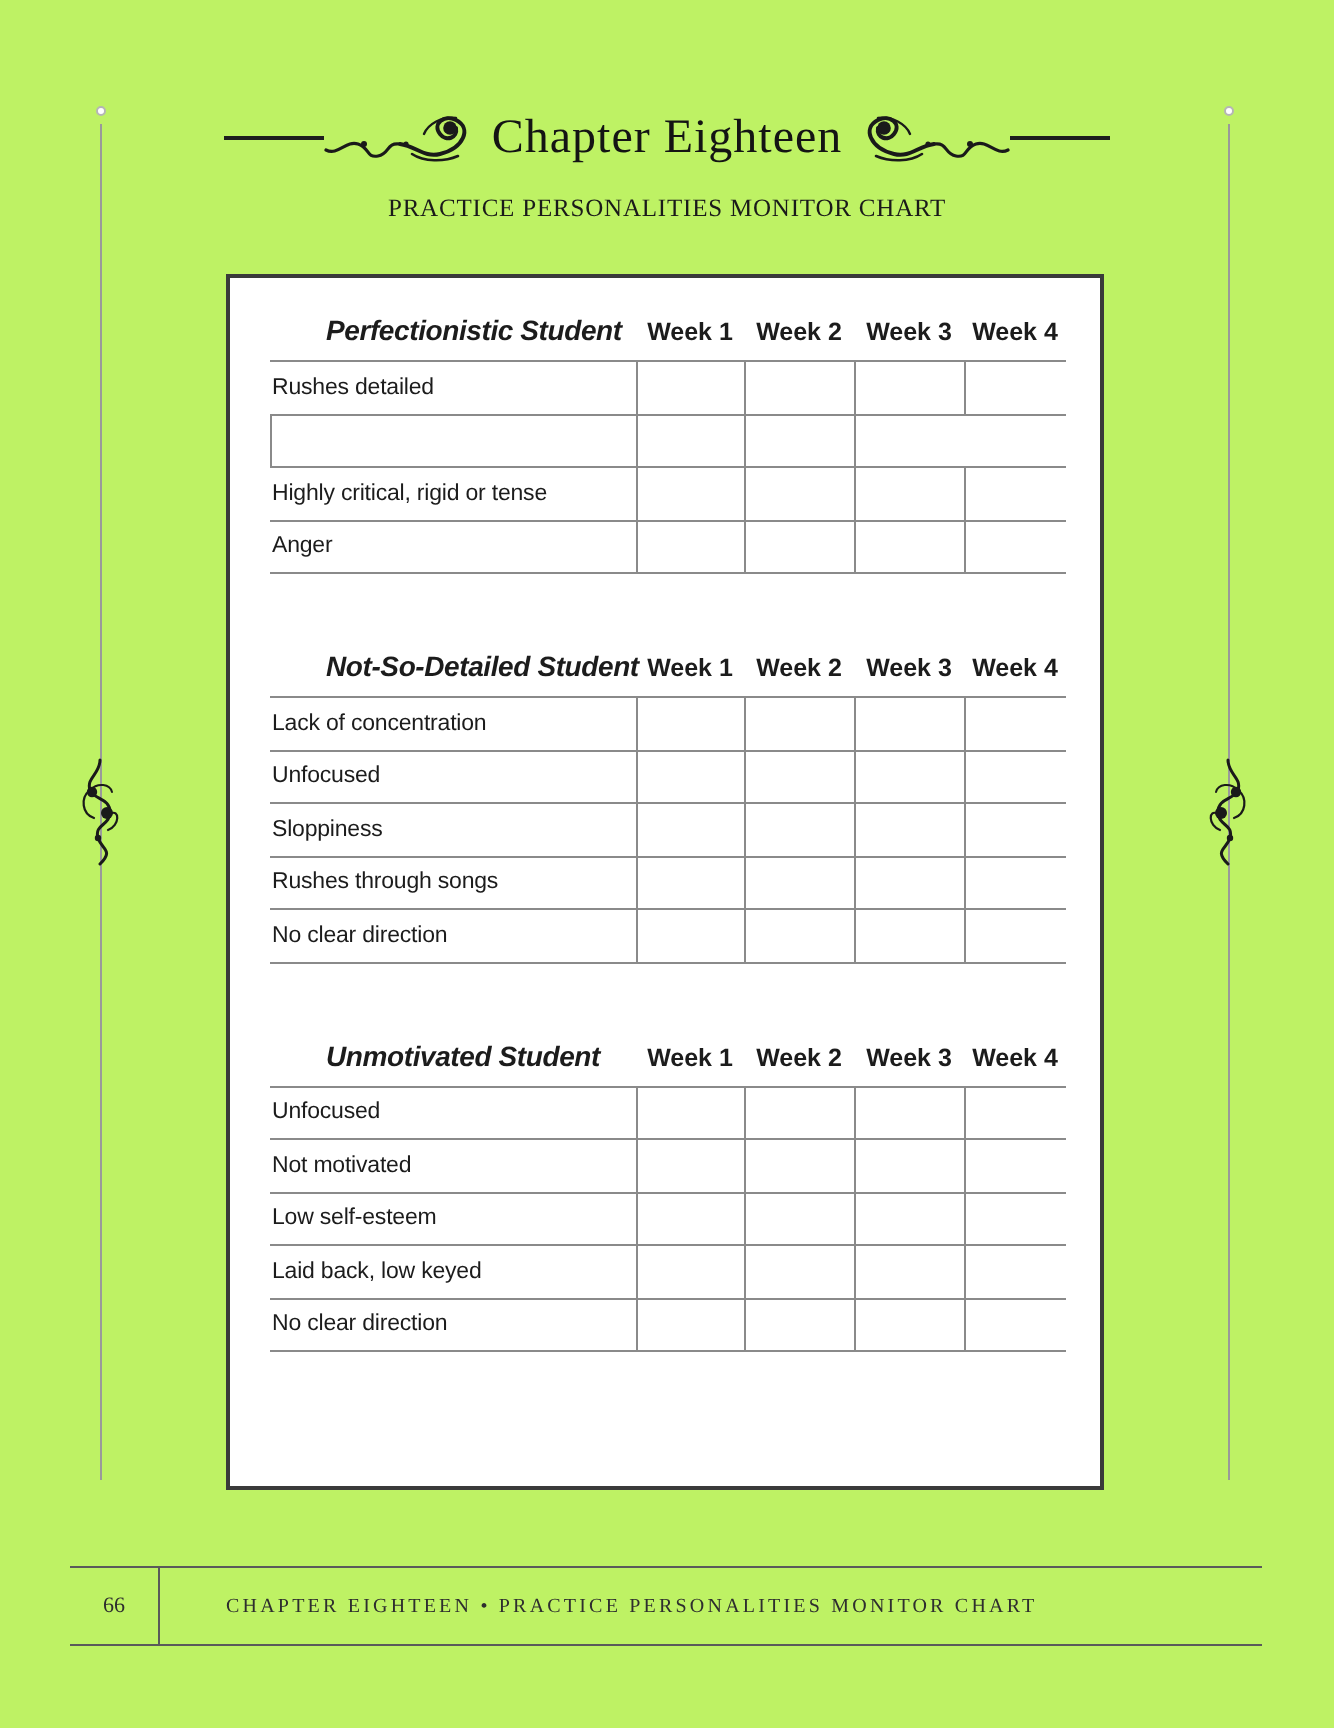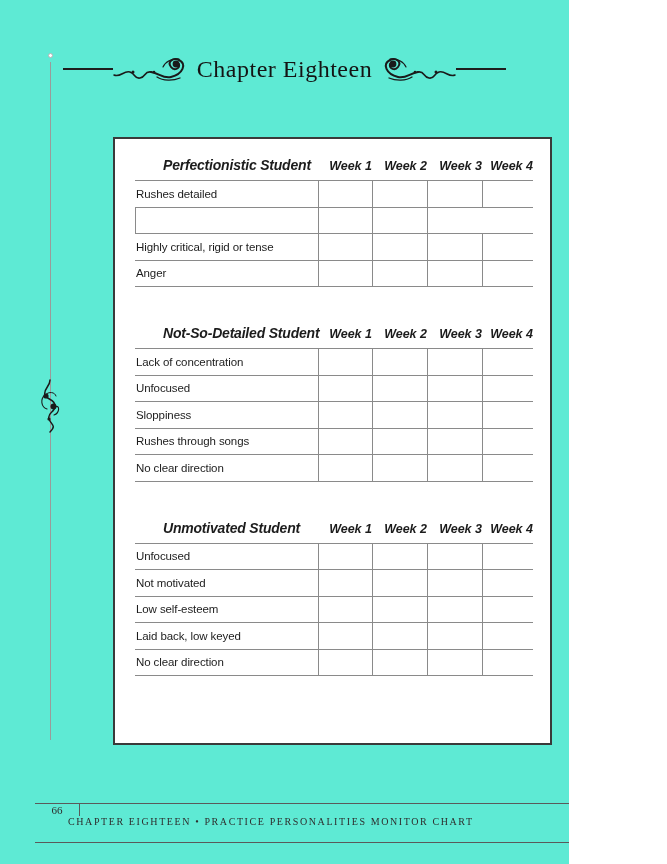--- a/index.html
+++ b/index.html
@@ -1,17 +1,17 @@
 <!DOCTYPE html>
 <html><head>
 <meta charset="utf-8">
 <style>
   html,body { margin:0; padding:0; background:#ffffff; }
   .page {
-    position:relative; width:569px; height:864px; background:#5eead4;
+    position:relative; width:667px; height:864px; background:#bef264;
     font-family:"Liberation Sans", sans-serif; color:#1c1c1c; overflow:hidden;
   }
 
   
   .side-rule { position:absolute; top:62px; width:1px; height:678px; background:#9a9a9a; }
   .side-rule.left  { left:50px; }
   .side-rule.right { left:614px; }
   .rule-dot { position:absolute; top:53px; width:5px; height:5px; border:1px solid #b5b5b5; border-radius:50%; background:#fff; box-sizing:border-box; }
   .rule-dot.left  { left:48px; }
   .rule-dot.right { left:612px; }
@@ -30,30 +30,30 @@
               font-family:"Liberation Serif", serif; font-size:12.5px; letter-spacing:0.4px; color:#1a1a1a; }
 
   
   .chart-box { position:absolute; left:113px; top:137px; width:439px; height:608px;
                border:2px solid #3a3a3a; box-sizing:border-box; padding:0 17px 0 20px; background:#fff; }
   .monitor-table { margin-top:20px; }
   .monitor-table:first-child { margin-top:0; }
   .t-head, .t-row { display:grid; grid-template-columns:183px 54px 55px 55px 51px; }
   .t-head { height:41px; align-items:end; }
   .t-title { font-size:14px; font-weight:bold; font-style:italic; letter-spacing:-0.2px; padding-bottom:7px; white-space:nowrap;margin-left:28px; }
-  .t-week  { font-size:12.5px; font-weight:bold; font-style:italic; text-align:right; padding-bottom:7px; white-space:nowrap; }
+  .t-week  { font-size:12.5px; font-weight:bold; text-align:center; padding-bottom:7px; white-space:nowrap; }
   .t-rows { border-bottom:1px solid #8a8a8a; }
   .t-row { height:26.5px; border-top:1px solid #8a8a8a; box-sizing:border-box; }
   .t-label { font-size:11.5px; letter-spacing:-0.1px; display:flex; align-items:center; padding-left:1px; white-space:nowrap; }
   .t-cell { border-left:1px solid #8a8a8a; }
 
   
-  .footer { position:absolute; left:35px; top:803px; width:596px; height:40px;
+  .footer { position:absolute; left:35px; top:783px; width:596px; height:40px;
             border-top:1.5px solid #5a5a5a; border-bottom:1.5px solid #5a5a5a; box-sizing:border-box;
-            display:flex; align-items:stretch; font-family:"Liberation Serif", serif; color:#2e2e2e;flex-direction:column; }
+            display:flex; align-items:stretch; font-family:"Liberation Serif", serif; color:#2e2e2e; }
   .page-num { width:44px; display:flex; align-items:center; justify-content:center;
               font-size:11px; border-right:1px solid #5a5a5a; }
   .footer-text { display:flex; align-items:center; padding-left:33px; font-size:10px; letter-spacing:1.6px; white-space:nowrap; }
 </style>
 </head>
 <body>
 
 <svg width="0" height="0" style="position:absolute">
   <defs>
     <g id="flourish-shape">
@@ -98,20 +98,21 @@
     <span class="h-rule"></span>
     <svg class="flourish" viewBox="0 0 76 30">
         <use href="#flourish-shape"></use>
       </svg>
     <h1 class="chapter-title">Chapter Eighteen</h1>
     <svg class="flourish flip" viewBox="0 0 76 30">
         <use href="#flourish-shape"></use>
       </svg>
     <span class="h-rule"></span>
   </div>
+  <div class="subtitle">PRACTICE PERSONALITIES MONITOR CHART</div>
 
   <div class="chart-box">
   <section class="monitor-table">
     <div class="t-head">
       <div class="t-title">Perfectionistic Student</div>
       <div class="t-week">Week 1</div>
       <div class="t-week">Week 2</div>
       <div class="t-week">Week 3</div>
       <div class="t-week">Week 4</div>
     </div>

